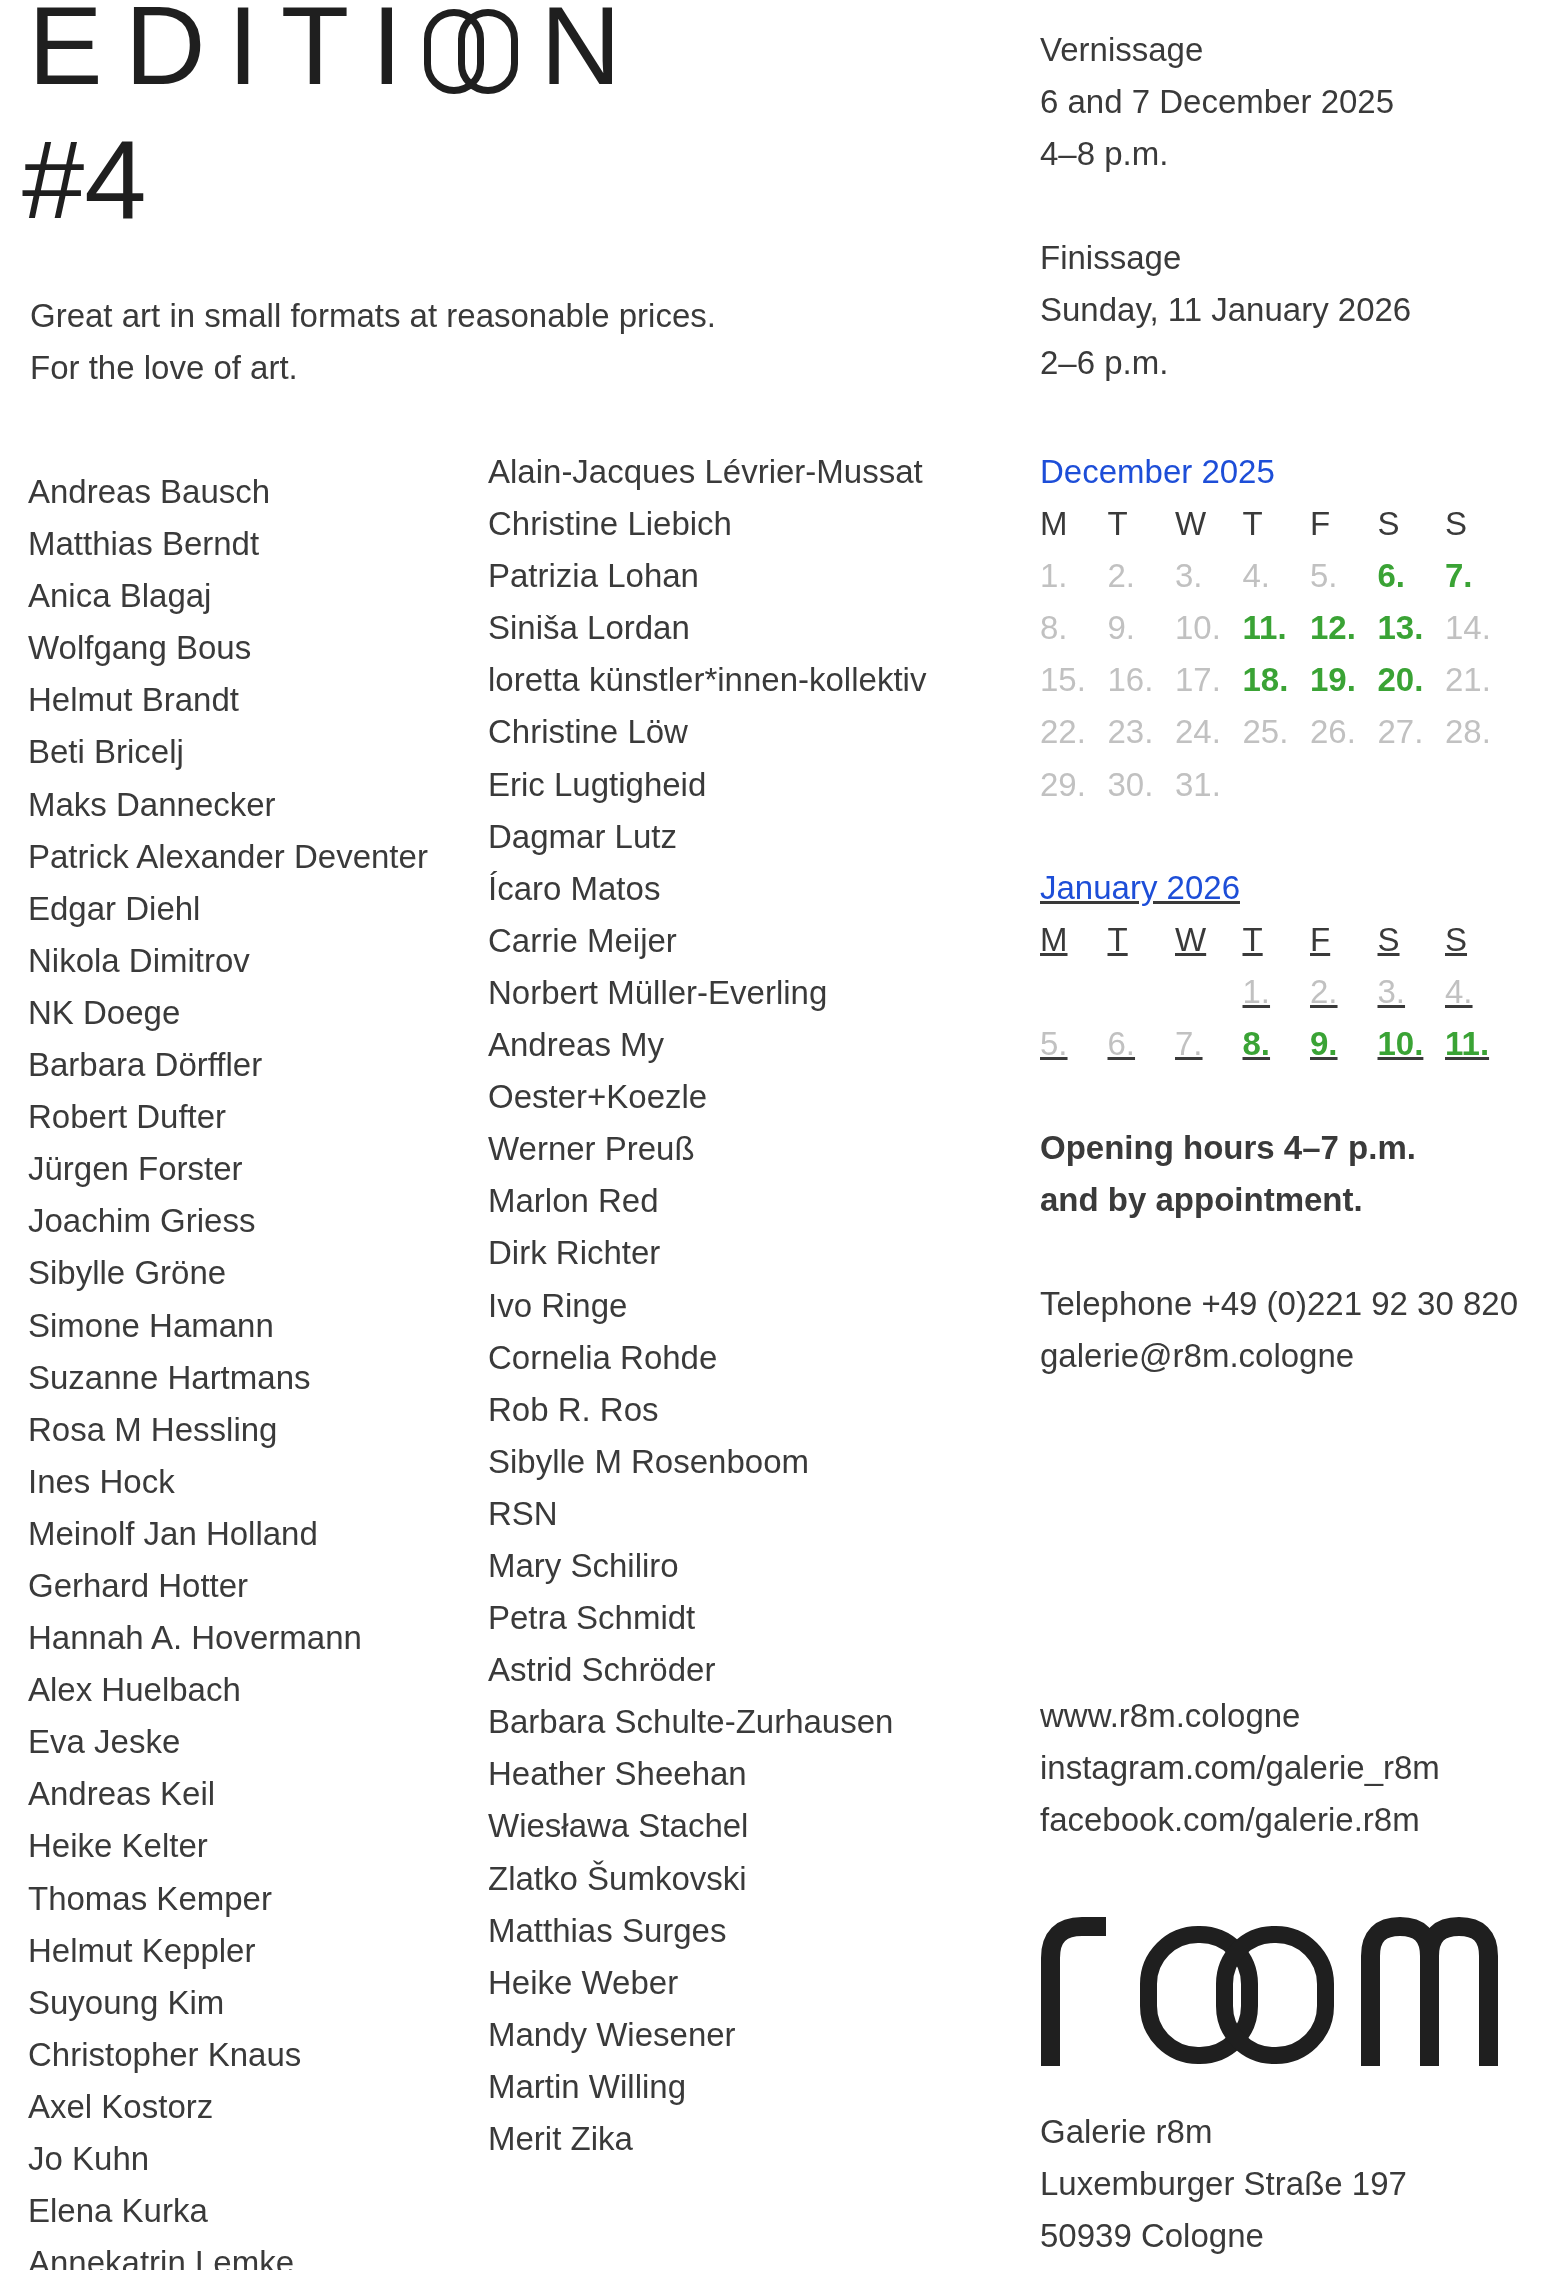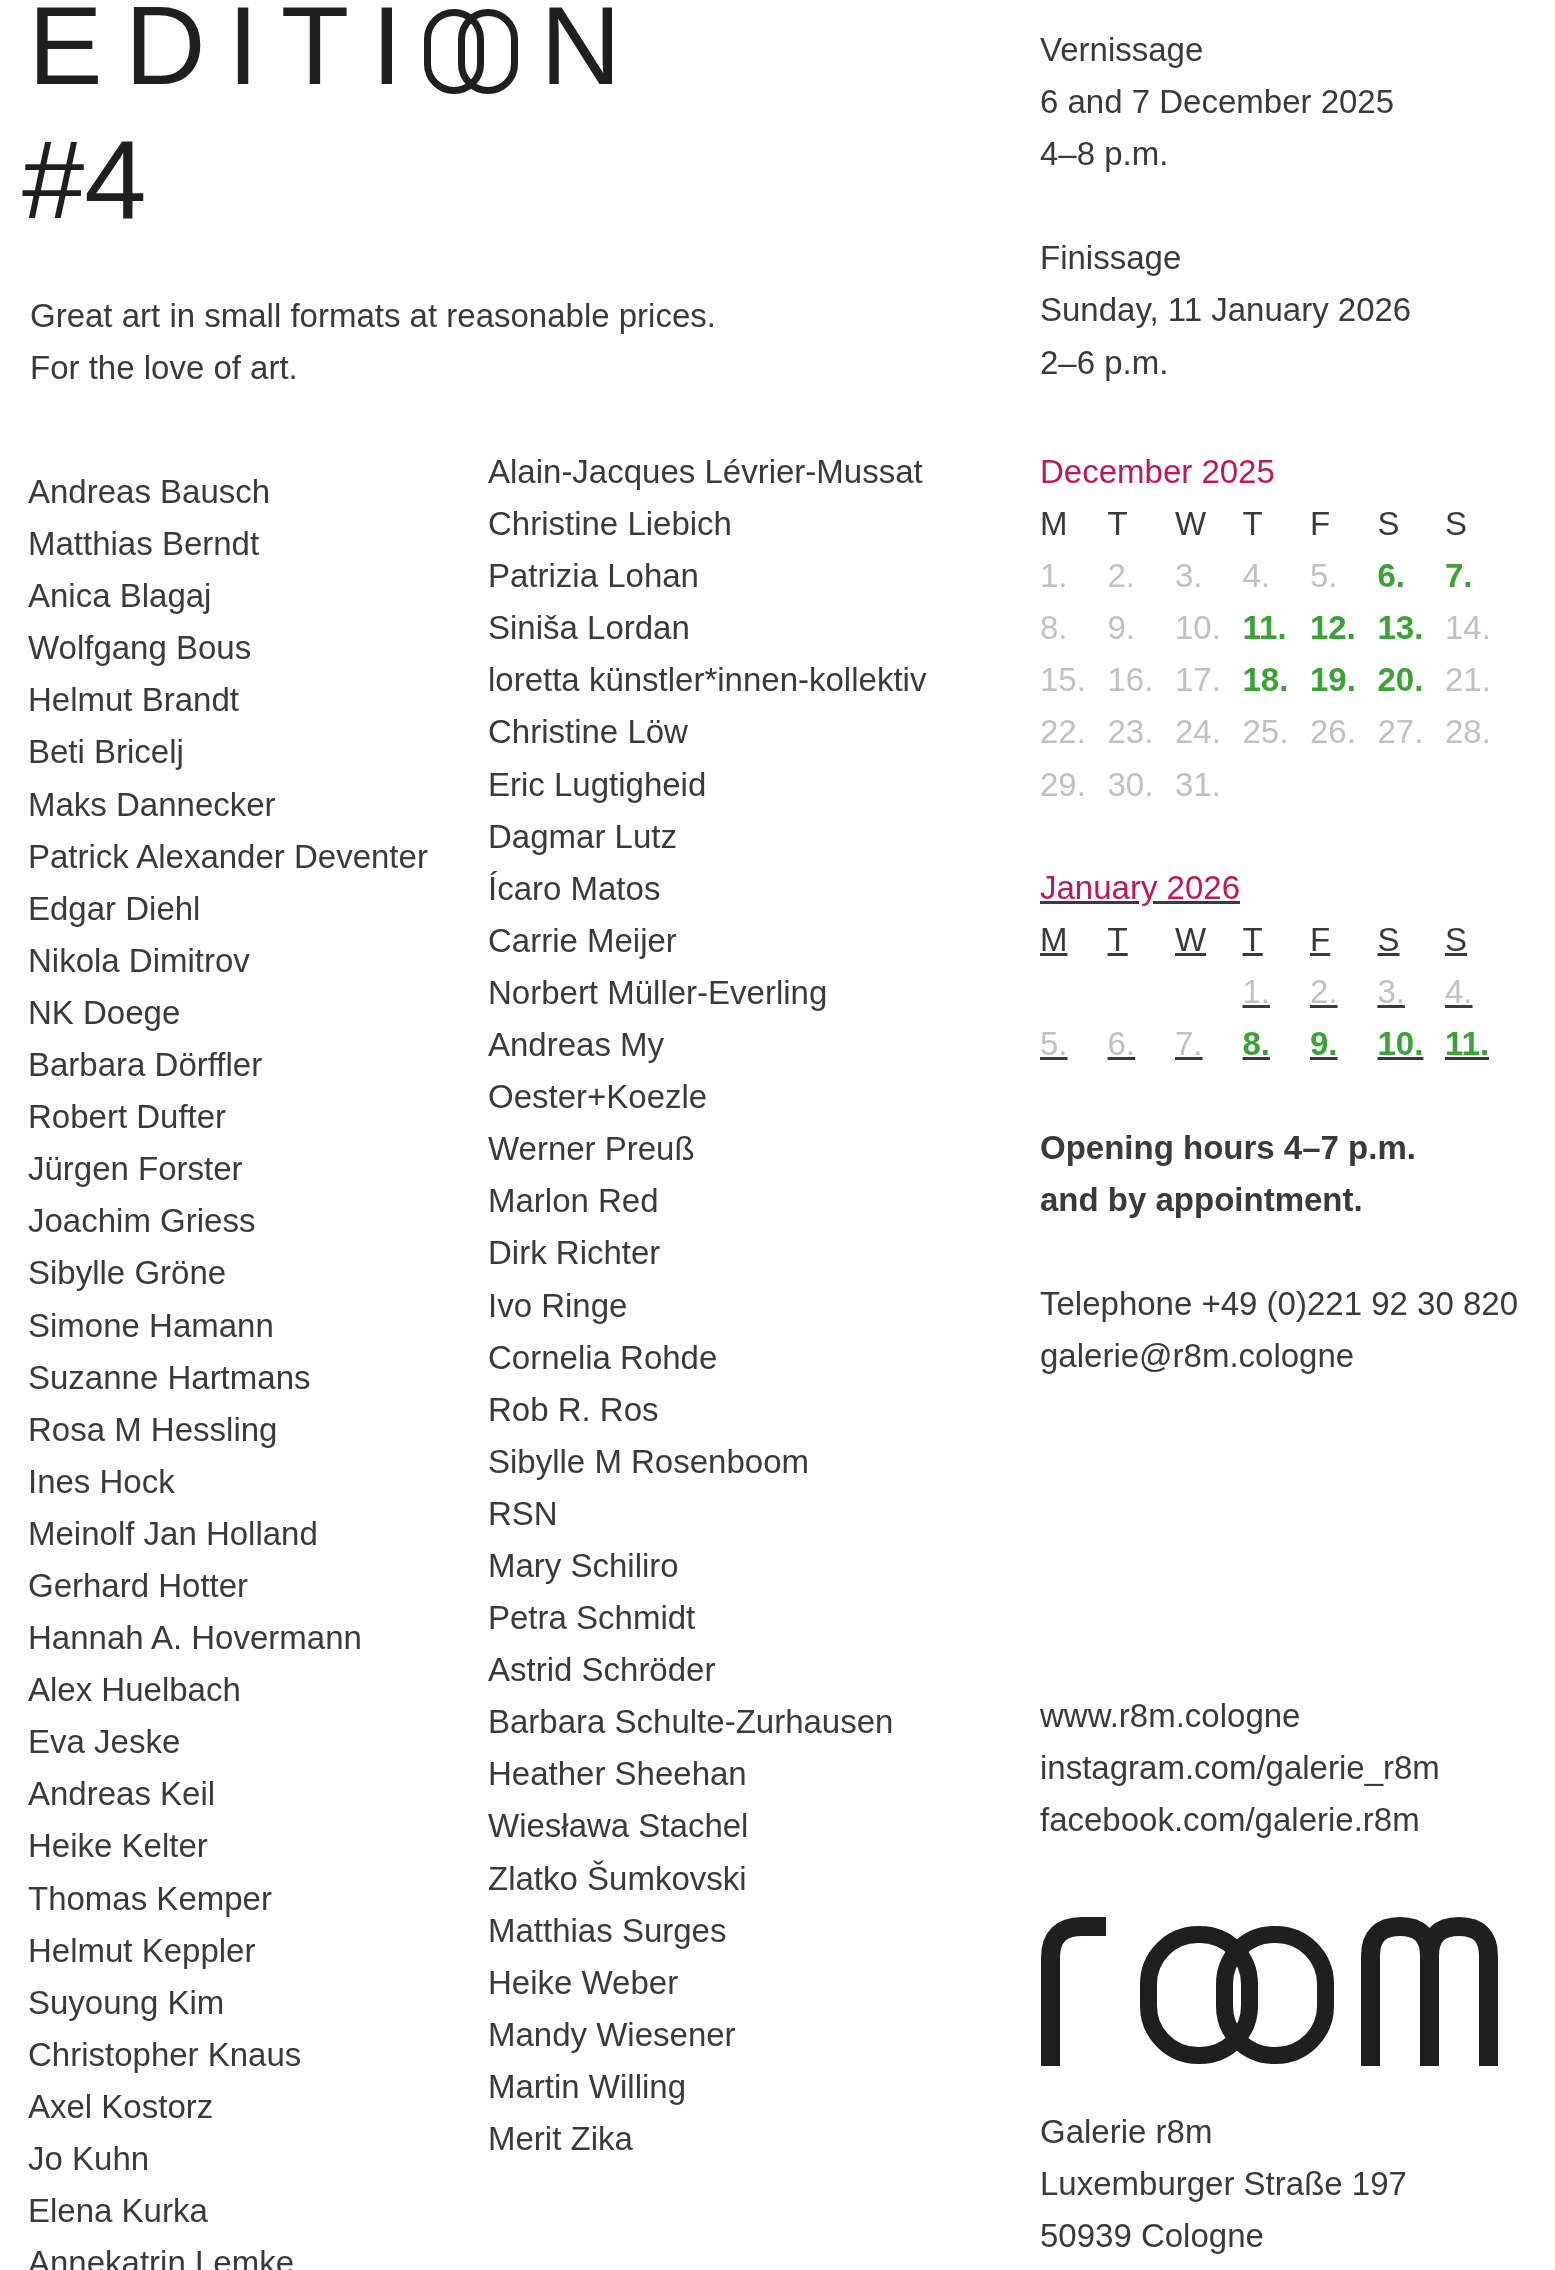--- a/index.html
+++ b/index.html
@@ -11,21 +11,21 @@
 
   
   .edlogo{display:flex;gap:22px;line-height:1;font-size:112px;color:#1f1f1f;letter-spacing:0;}
   .edl{display:block;}
   .oo-sm{display:flex;margin-top:19px;}
   .cap-sm{display:block;width:60px;height:85px;border:7px solid #1f1f1f;border-radius:30px;box-sizing:border-box;}
   .cap-sm2{margin-left:-26px;}
   .ednum{font-size:112px;line-height:1;color:#1f1f1f;}
 
   
-  .caltitle{font-size:33px;line-height:52.1px;color:#be185d;}
+  .caltitle{font-size:33px;line-height:52.1px;color:#1d4ed8;}
   .calgrid{display:grid;grid-template-columns:repeat(7,67.5px);}
   .wd{color:#3a3a3a;}
   .day{color:#c1c1c1;}
   .day.open{color:#3aa335;font-weight:700;}
 
   .spacer{height:52.1px;}
 
   
   .roomlogo{display:flex;gap:26px;align-items:flex-start;}
   .oo-lg{display:flex;margin-top:10px;}

